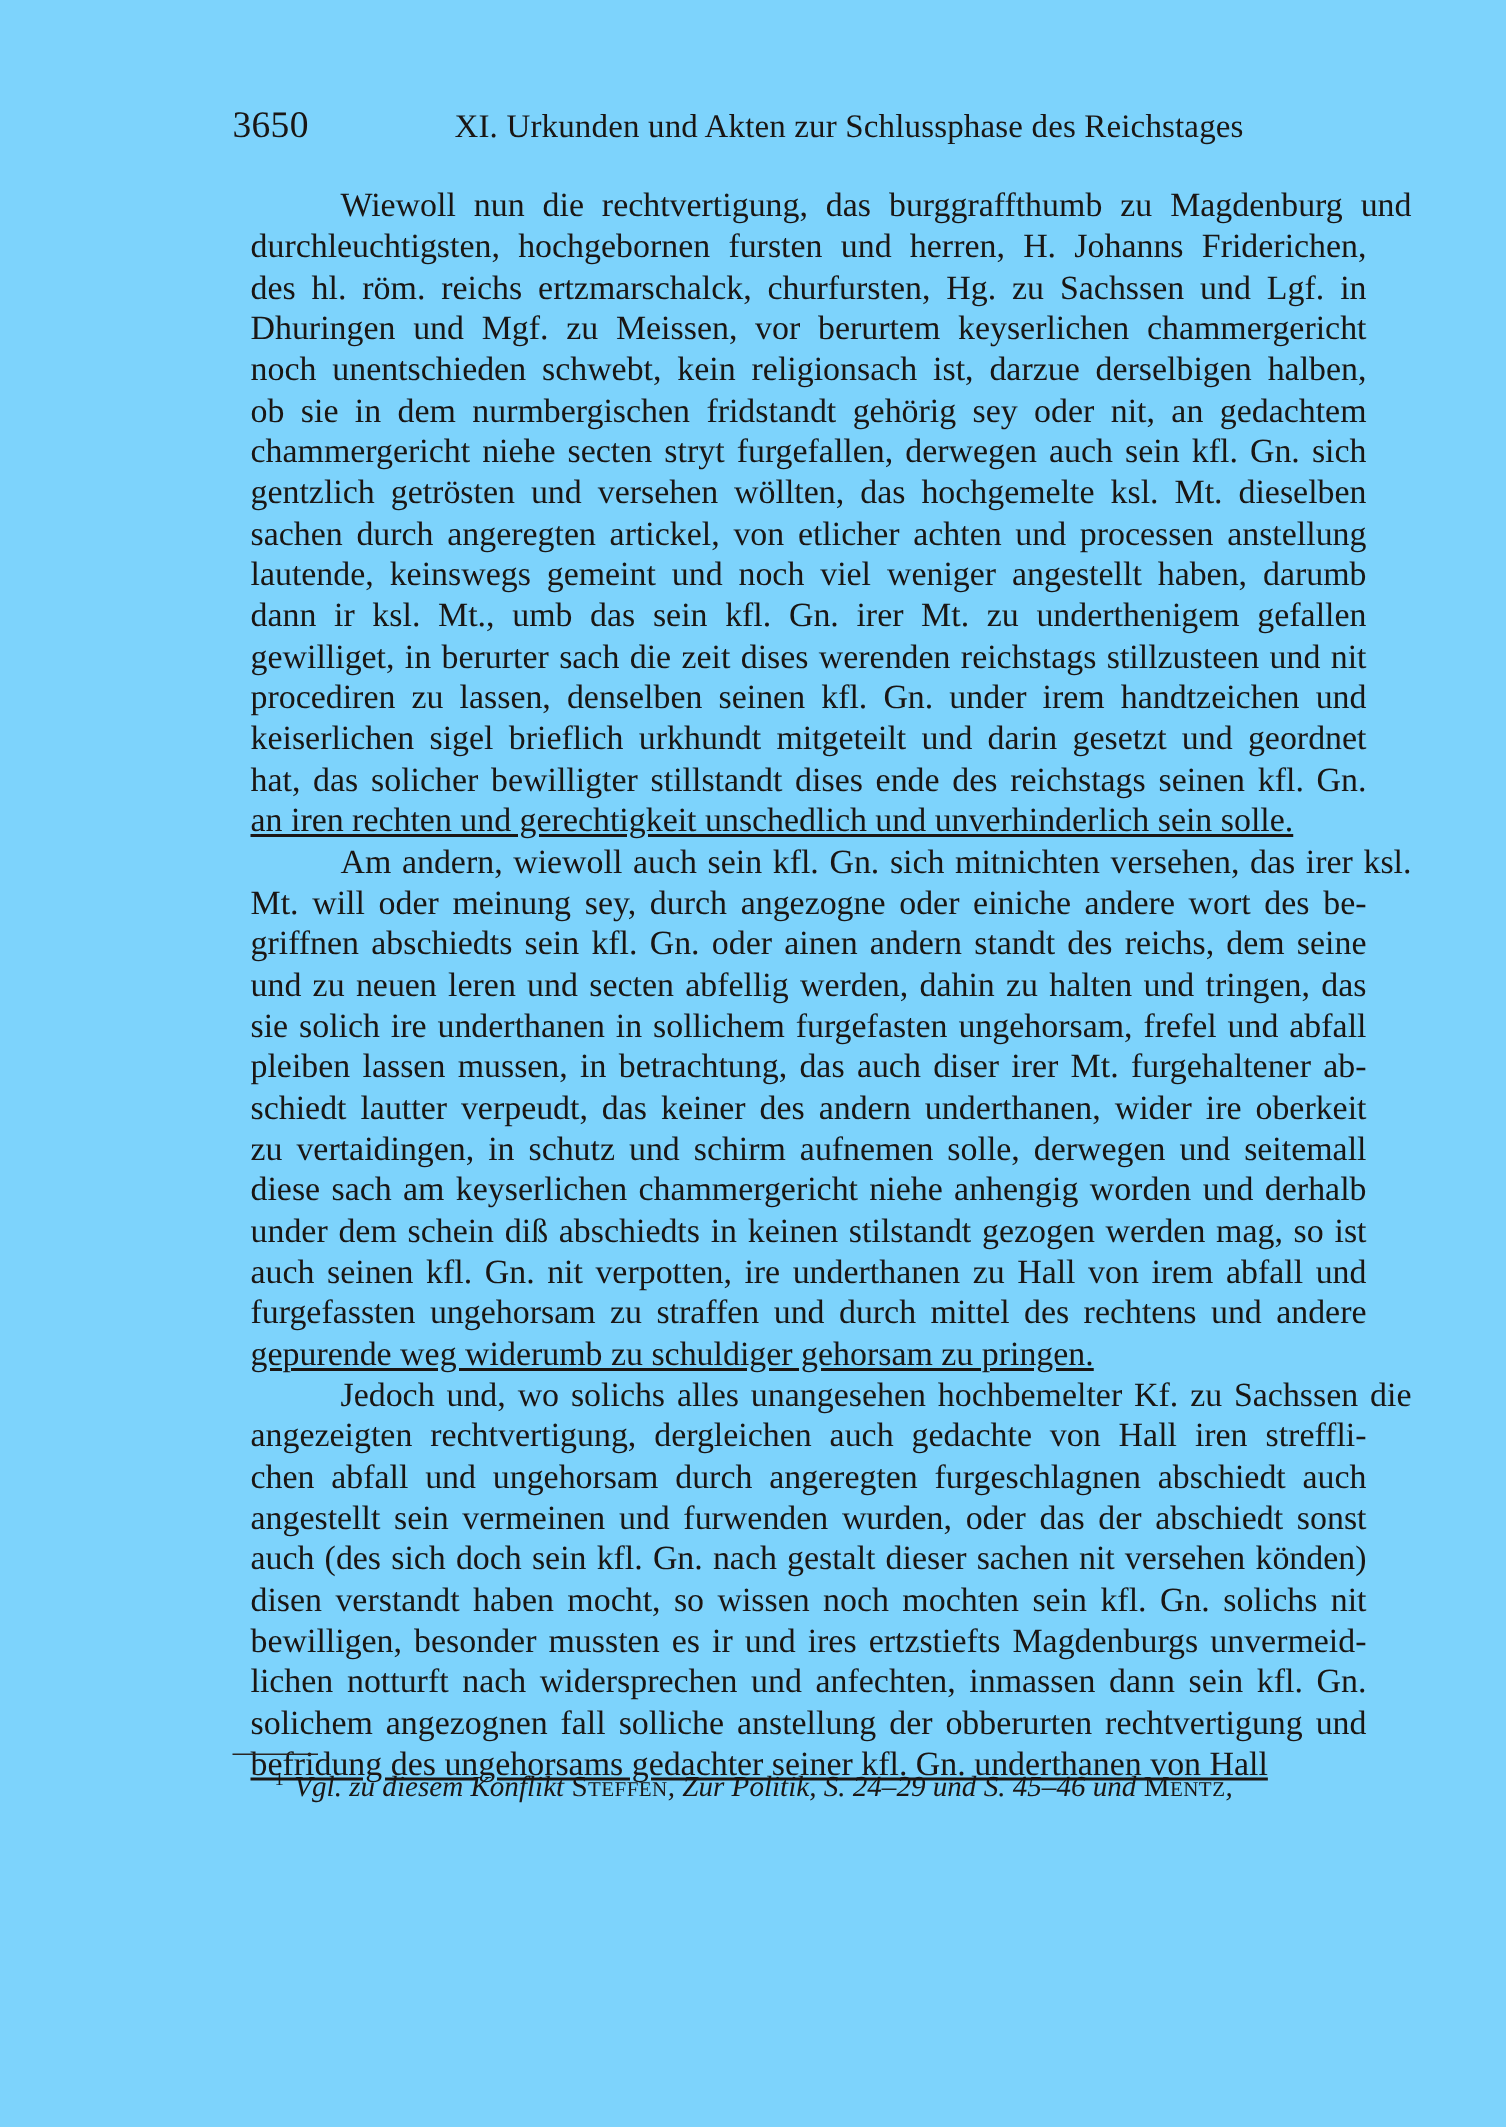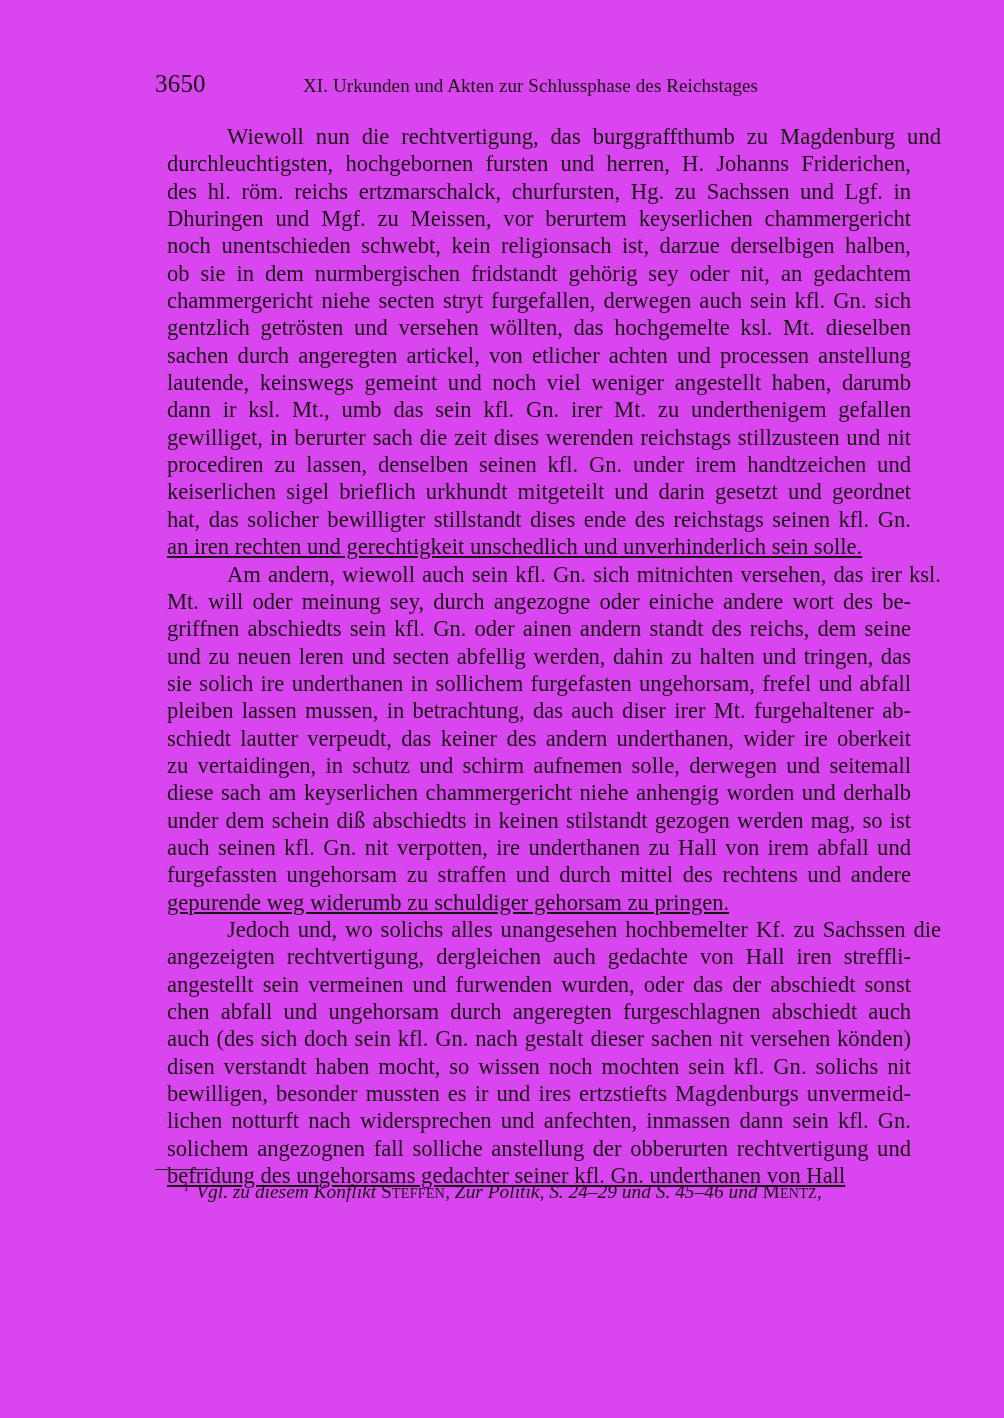--- a/index.html
+++ b/index.html
@@ -8,21 +8,21 @@
     background: #ffffff;
   }
   body {
     font-family: "Liberation Serif", "DejaVu Serif", serif;
     color: #1a1614;
   }
   .page {
     position: relative;
     width: 1004px;
     height: 1418px;
-    background: #d946ef;
+    background: #7dd3fc;
     overflow: hidden;
     box-sizing: border-box;
   }
   .content {
     position: absolute;
     left: 155px;
     top: 70px;
     width: 756px;
   }
   
@@ -32,21 +32,21 @@
     height: 34px;
     margin-bottom: 19px;
   }
   .folio {
     font-size: 25px;
     letter-spacing: 0.2px;
     width: 148px;
     flex: 0 0 148px;
   }
   .head-title {
-    font-size: 19px;
+    font-size: 22px;
     letter-spacing: 0.1px;
     white-space: nowrap;
   }
   
   .body-text {
     font-size: 22.6px;
     line-height: 27.35px;
     text-align: justify;
     text-justify: inter-word;
     -webkit-hyphens: none;
@@ -157,22 +157,22 @@
           <span class="ln"><i>zu vertaidingen, in schutz und schirm aufnemen solle, derwegen und seitemall</i></span>
           <span class="ln"><i>diese sach am keyserlichen chammergericht niehe anhengig worden und derhalb</i></span>
           <span class="ln"><i>under dem schein diß abschiedts in keinen stilstandt gezogen werden mag, so ist</i></span>
           <span class="ln"><i>auch seinen kfl. Gn. nit verpotten, ire underthanen zu Hall von irem abfall und</i></span>
           <span class="ln"><i>furgefassten ungehorsam zu straffen und durch mittel des rechtens und andere</i></span>
           <span class="ln last"><i>gepurende weg widerumb zu schuldiger gehorsam zu pringen.</i></span>
         </p>
         <p class="" style="text-indent: 0px;">
           <span class="ln first"><i>Jedoch und, wo solichs alles unangesehen hochbemelter Kf. zu Sachssen die</i></span>
           <span class="ln"><i>angezeigten rechtvertigung, dergleichen auch gedachte von Hall iren streffli-</i></span>
+          <span class="ln"><i>chen abfall und ungehorsam durch angeregten furgeschlagnen abschiedt auch</i></span>
           <span class="ln"><i>angestellt sein vermeinen und furwenden wurden, oder das der abschiedt sonst</i></span>
-          <span class="ln"><i>chen abfall und ungehorsam durch angeregten furgeschlagnen abschiedt auch</i></span>
           <span class="ln"><i>auch (des sich doch sein kfl. Gn. nach gestalt dieser sachen nit versehen könden)</i></span>
           <span class="ln"><i>disen verstandt haben mocht, so wissen noch mochten sein kfl. Gn. solichs nit</i></span>
           <span class="ln"><i>bewilligen, besonder mussten es ir und ires ertzstiefts Magdenburgs unvermeid-</i></span>
           <span class="ln"><i>lichen notturft nach widersprechen und anfechten, inmassen dann sein kfl. Gn.</i></span>
           <span class="ln"><i>solichem angezognen fall solliche anstellung der obberurten rechtvertigung und</i></span>
           <span class="ln last"><i>befridung des ungehorsams gedachter seiner kfl. Gn. underthanen von Hall</i></span>
         </p>
       </div>
 
   </div>

